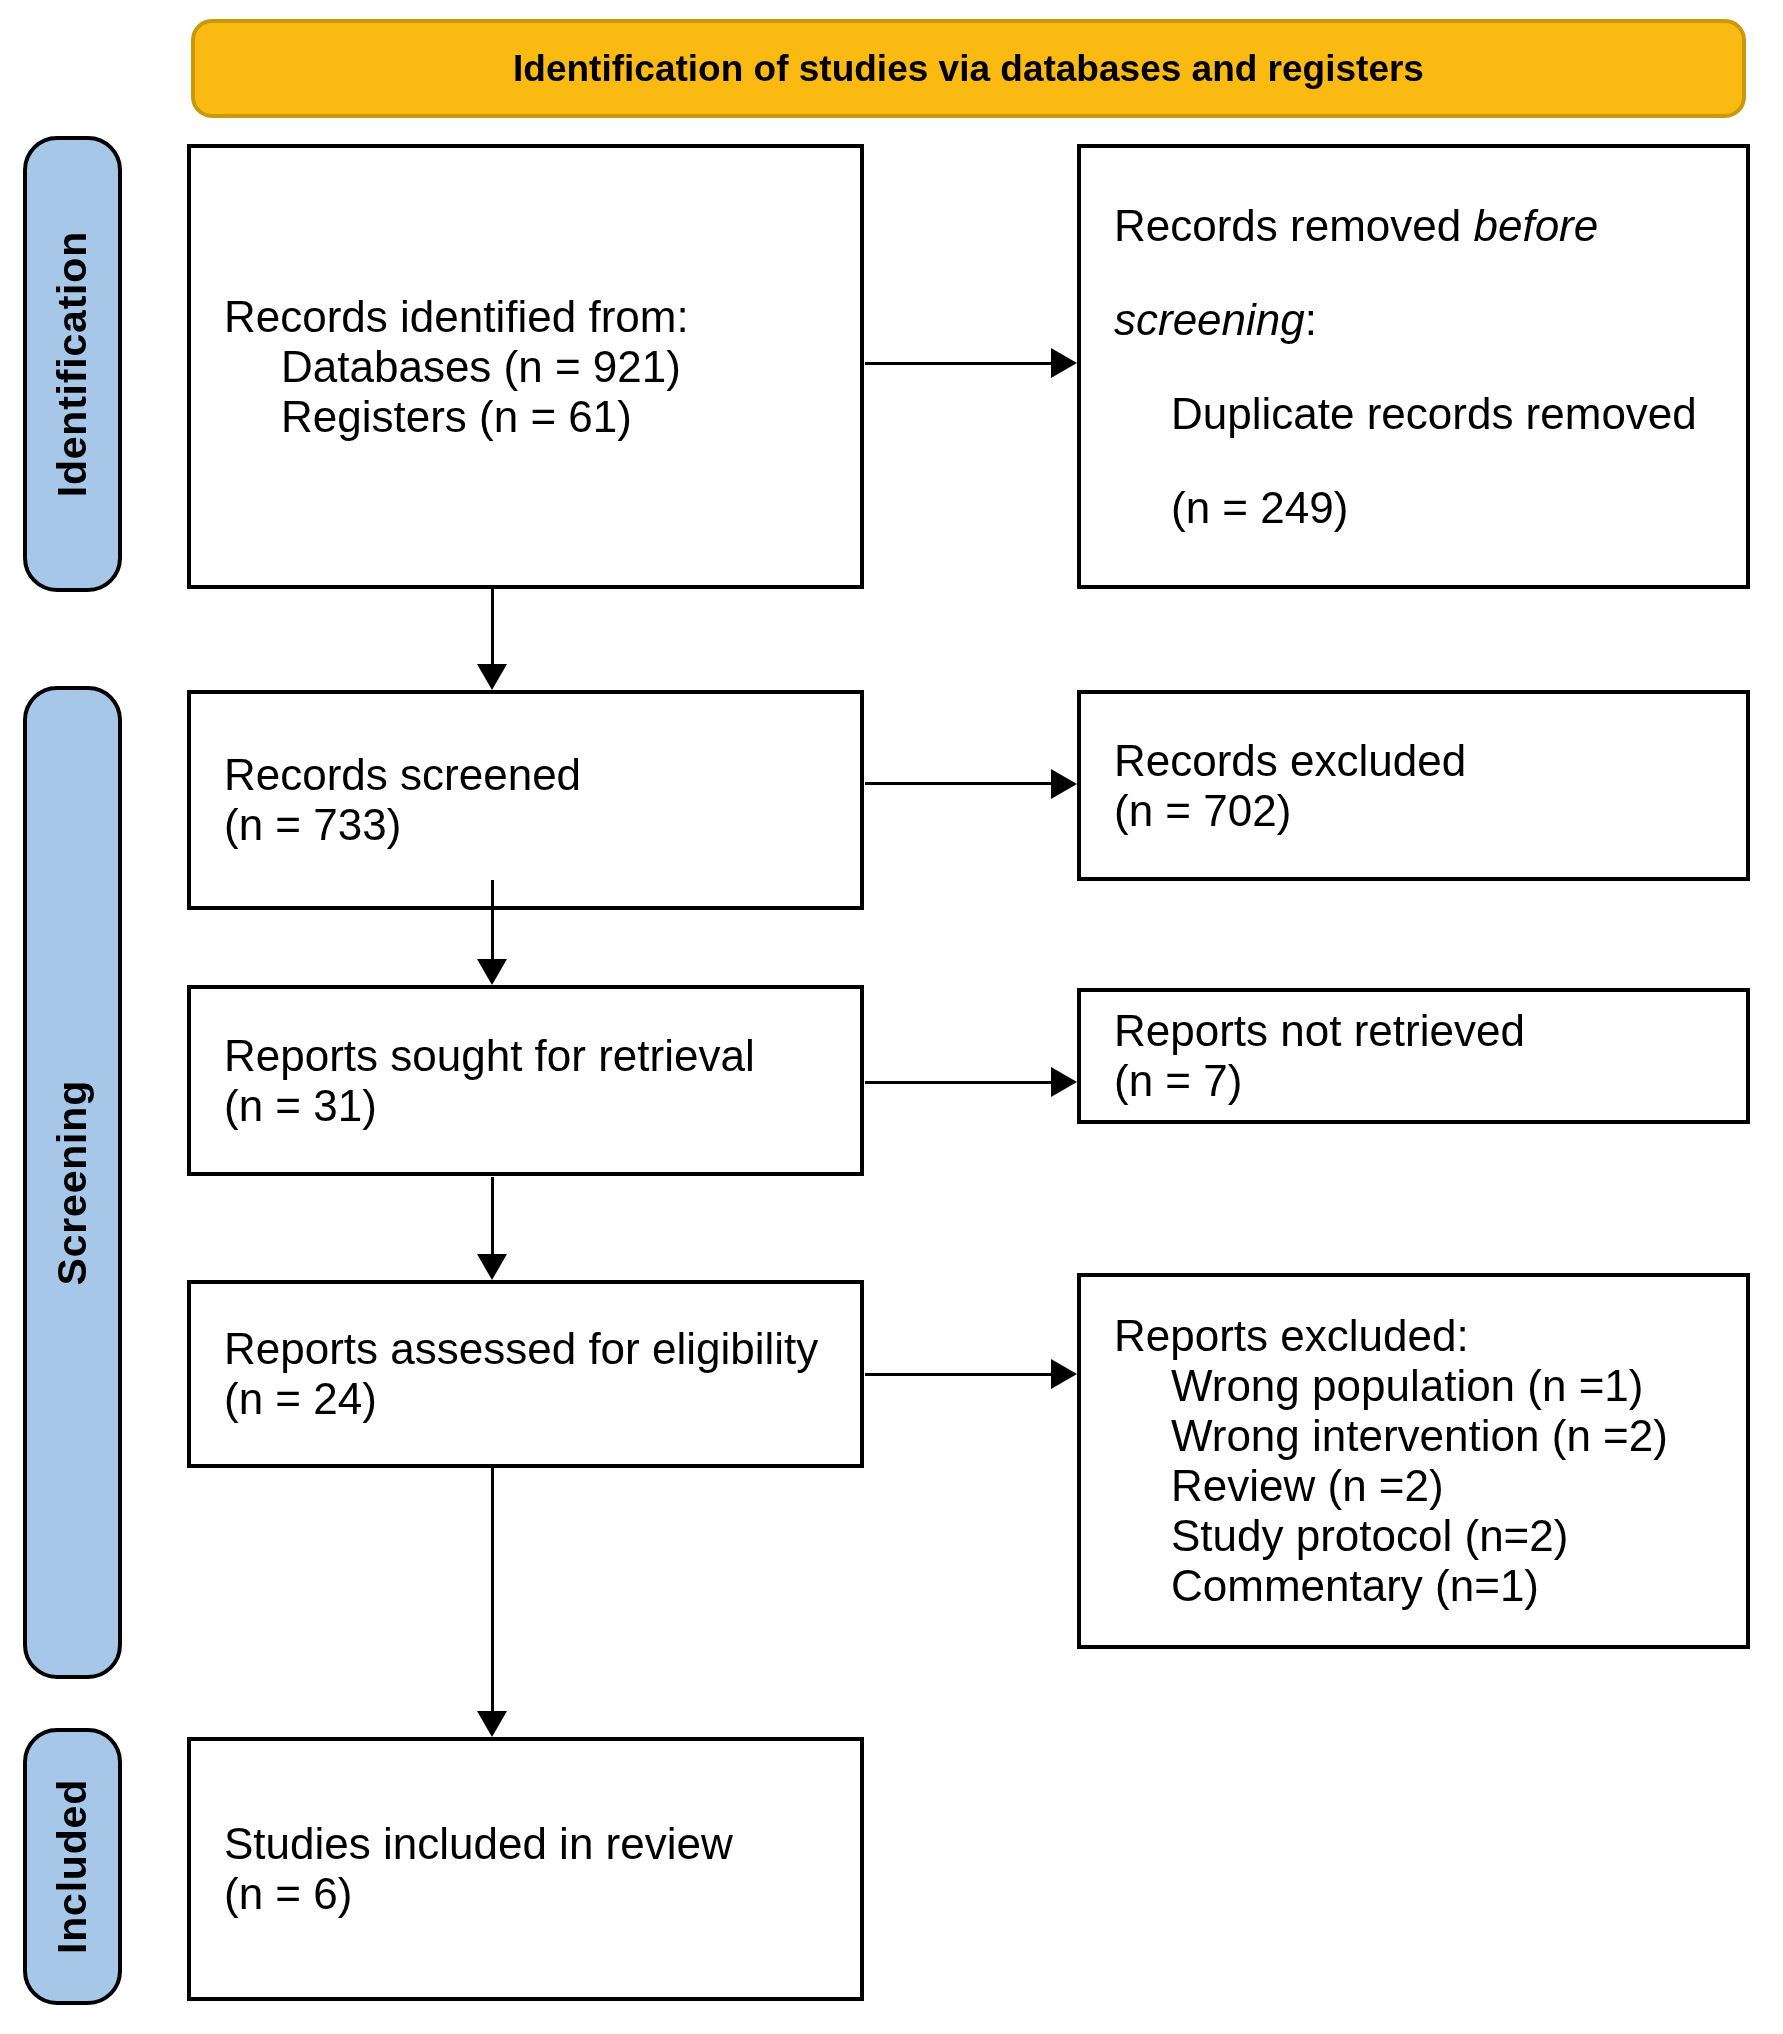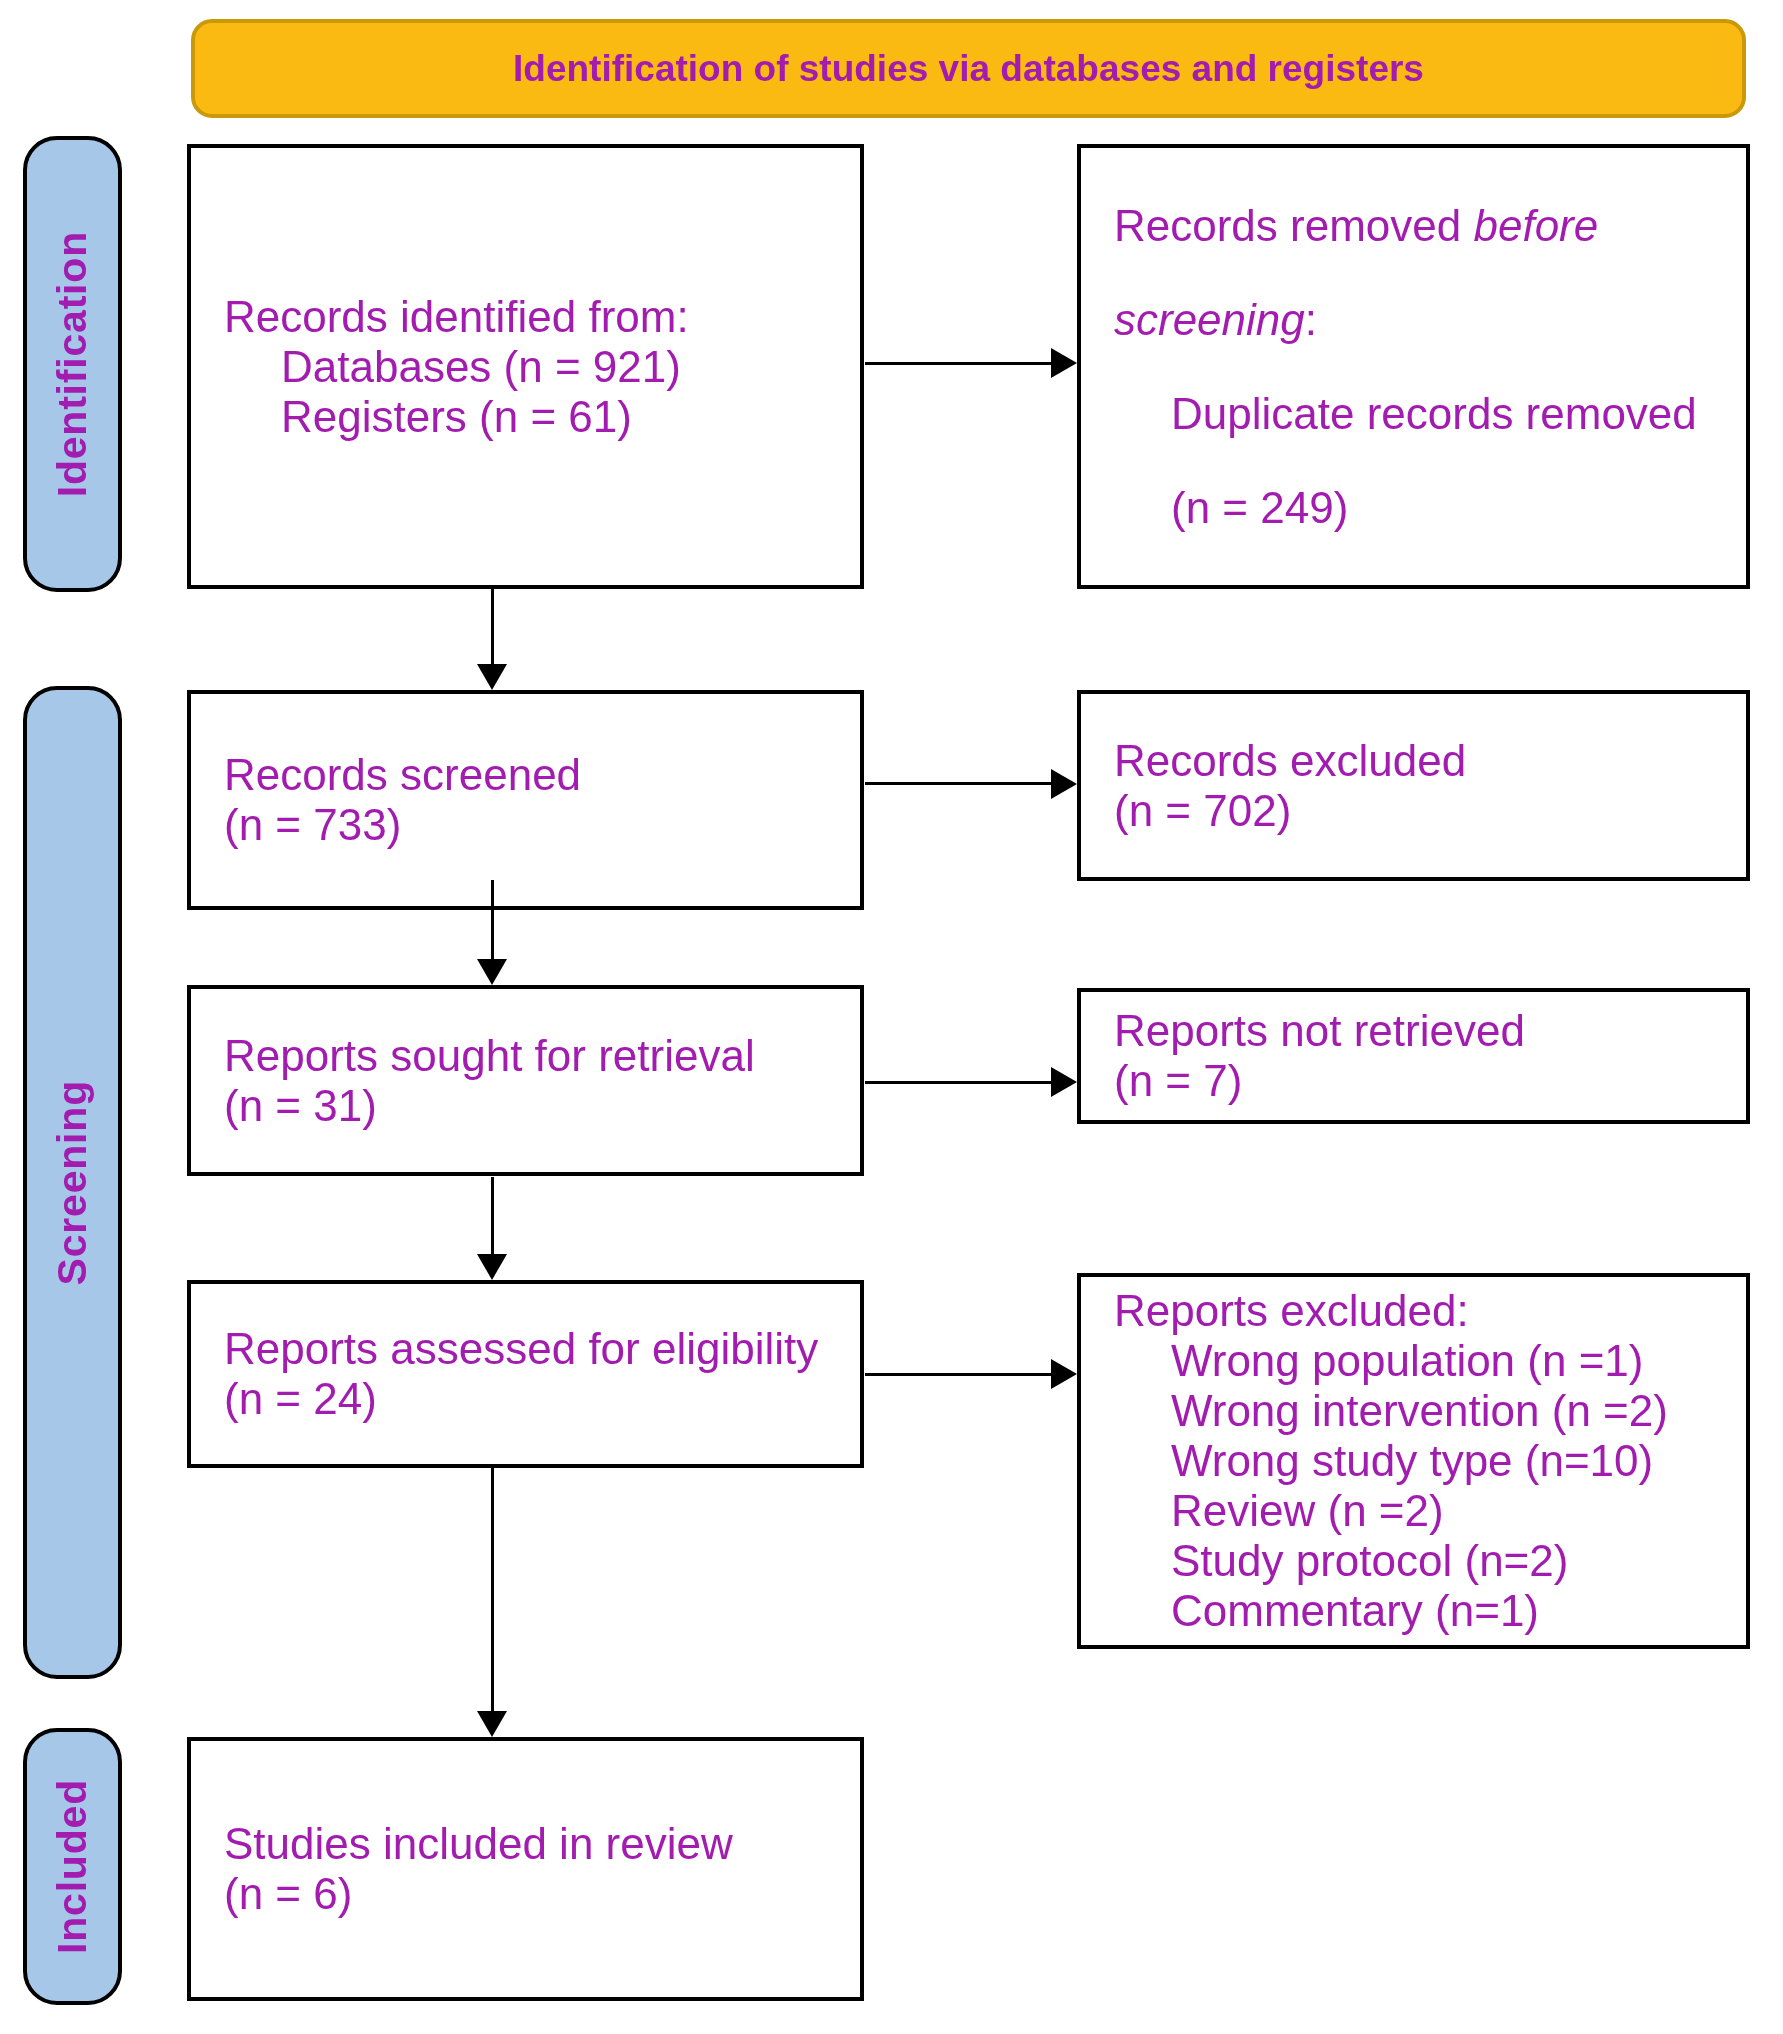--- a/index.html
+++ b/index.html
@@ -1,18 +1,18 @@
 <!DOCTYPE html>
 <html style="--banner-fill: #FBBA12; --banner-border: #CA990A; --stage-fill: #A6C7E8; --box-border: #000000; --text: #000000; --background: #FFFFFF;font-size:13px"><head>
 <meta charset="utf-8">
 <style>
   html,body{margin:0;padding:0;background:#ffffff;}
   .canvas{
     position:relative;width:1783px;height:2035px;background:#fff;
-    font-family:"Liberation Sans",sans-serif;color:#a21caf;overflow:hidden;
+    font-family:"Liberation Sans",sans-serif;color:#000000;overflow:hidden;
   }
   .banner{
     position:absolute;left:191px;top:19px;width:1555px;height:99px;
     background:var(--banner-fill,#FBBA12);border:4.1px solid var(--banner-border,#CA990A);
     border-radius:21px;box-sizing:border-box;
     display:flex;align-items:center;justify-content:center;
     font-weight:bold;font-size:37px;
   }
   .stage{
     position:absolute;left:23px;width:99px;
@@ -92,21 +92,20 @@
       <div class="line"><span>(n = 702)</span></div>
     </div>
   <div class="box" style="left:1077px;top:988px;width:673px;height:136px;">
       <div class="line"><span>Reports not retrieved</span></div>
       <div class="line"><span>(n = 7)</span></div>
     </div>
   <div class="box" style="left:1077px;top:1273px;width:673px;height:376px;">
       <div class="line"><span>Reports excluded:</span></div>
       <div class="line indent"><span>Wrong population (n =1)</span></div>
       <div class="line indent"><span>Wrong intervention (n =2)</span></div>
-      <div class="line indent"><span>Wrong study type (n=10)</span></div>
       <div class="line indent"><span>Review (n =2)</span></div>
       <div class="line indent"><span>Study protocol (n=2)</span></div>
       <div class="line indent"><span>Commentary (n=1)</span></div>
     </div>
 
   <div>
     <div class="vline" style="left:491px;top:589px;height:77px;"></div>
     <div class="vhead" style="left:477px;top:664px;"></div>
   </div>
   <div>

